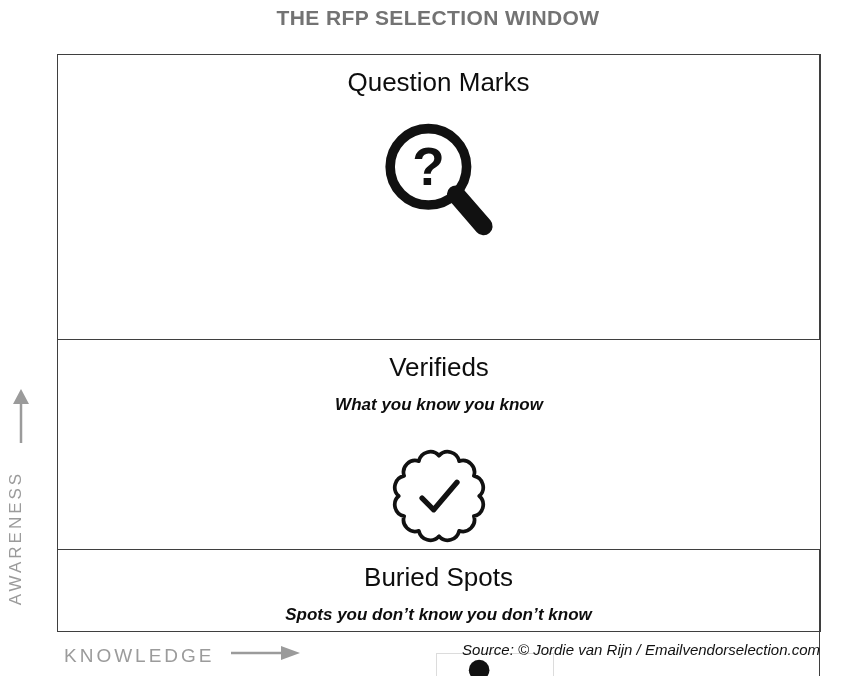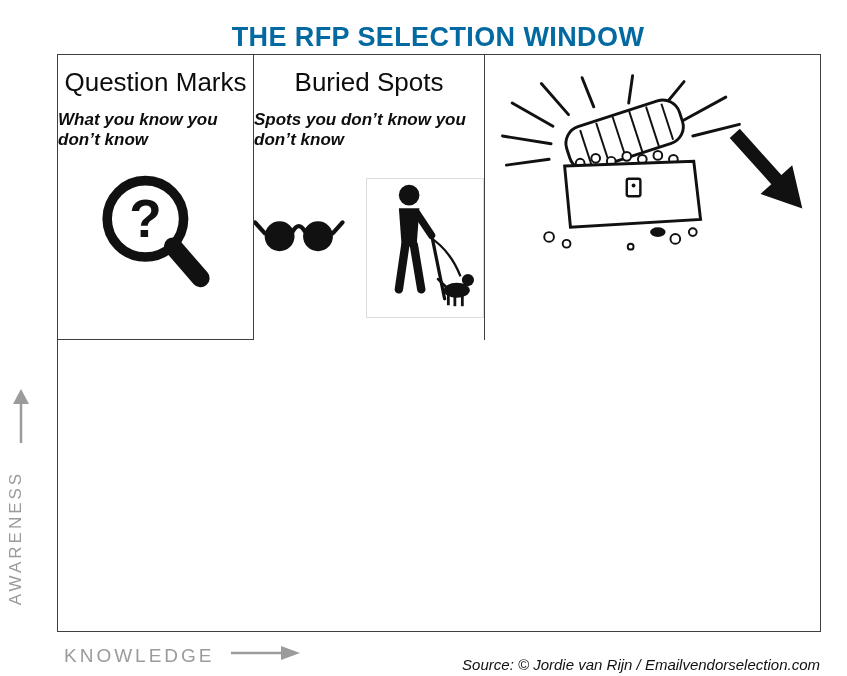--- a/index.html
+++ b/index.html
@@ -2,27 +2,27 @@
 <html><head>
 <meta charset="utf-8">
 <style>
   html,body{margin:0;padding:0;}
   body{
     width:847px;height:676px;position:relative;overflow:hidden;
     background:#ffffff;color:#111;
     font-family:"Liberation Sans",sans-serif;
   }
   .page-title{
-    position:absolute;left:57px;top:22px;width:762px;
-    text-align:center;font-size:27px;font-weight:bold;letter-spacing:.4px;color:#0369a1;
+    position:absolute;left:57px;top:6px;width:762px;
+    text-align:center;font-size:21px;font-weight:bold;letter-spacing:.4px;color:#737373;
   }
   .matrix{
     position:absolute;left:57px;top:54px;width:762px;height:576px;
     border:1px solid #3f3f3f;
-    display:grid;grid-template-columns:1fr 1fr 1fr;grid-template-rows:285px auto;
+    display:grid;grid-template-columns:1fr;grid-template-rows:285px auto;
     background:#fff;
   }
   .cell{
     display:flex;flex-direction:column;align-items:center;
     box-sizing:border-box;padding-top:12px;
   }
   .cell.br{border-right:1px solid #3f3f3f;}
   .cell.bb{border-bottom:1px solid #3f3f3f;}
   .cell-title{font-size:26px;color:#0d0d0d;}
   .cell-sub{margin-top:12px;font-size:17px;font-style:italic;font-weight:700;color:#0d0d0d;}
@@ -38,43 +38,52 @@
     position:absolute;left:6px;top:622px;width:168px;height:26px;
     transform:rotate(-90deg);transform-origin:0 0;
     text-align:center;font-size:17px;letter-spacing:3px;color:#9b9b9b;
   }
   .knowledge-wrap{
     position:absolute;left:64px;top:644px;
     display:flex;align-items:center;gap:16px;
     font-size:19px;letter-spacing:3px;color:#9b9b9b;
   }
   .source-credit{
-    position:absolute;left:420px;top:656px;width:400px;
+    position:absolute;left:420px;top:641px;width:400px;
     text-align:right;font-style:italic;font-size:15px;color:#111;
   }
 </style>
 </head>
 <body>
 
 <div class="page-title">THE RFP SELECTION WINDOW</div>
 
 <div class="matrix">
 
   <div class="cell br bb">
     <div class="cell-title">Question Marks</div>
-    <div class="cell-sub">What you know you don’t know</div>
     <div class="icon-wrap magnifier-wrap">
       <svg width="128" height="138" viewBox="0 0 120 130">
         <circle cx="50" cy="46" r="36" fill="#fff" stroke="#111" stroke-width="9"></circle>
         <line x1="76" y1="72" x2="102" y2="102" stroke="#111" stroke-width="17" stroke-linecap="round"></line>
         <text x="50" y="63" text-anchor="middle" font-size="50" font-weight="bold" fill="#111" font-family="Liberation Sans, sans-serif">?</text>
       </svg>
     </div>
   </div>
 
+  <div class="cell bb">
+    <div class="cell-title">Verifieds</div>
+    <div class="cell-sub">What you know you know</div>
+    <div class="icon-wrap badge-wrap">
+      <svg width="106" height="106" viewBox="0 0 100 100">
+        <path d="M88,50 A11,11 0 0 1 82.9,69 A11,11 0 0 1 69,82.9 A11,11 0 0 1 50,88 A11,11 0 0 1 31,82.9 A11,11 0 0 1 17.1,69 A11,11 0 0 1 12,50 A11,11 0 0 1 17.1,31 A11,11 0 0 1 31,17.1 A11,11 0 0 1 50,12 A11,11 0 0 1 69,17.1 A11,11 0 0 1 82.9,31 A11,11 0 0 1 88,50 Z" fill="#fff" stroke="#111" stroke-width="3.5" stroke-linejoin="round"></path>
+        <path d="M34,52 L45,63 L67,37" fill="none" stroke="#111" stroke-width="5" stroke-linecap="round" stroke-linejoin="round"></path>
+      </svg>
+    </div>
+  </div>
 
   <div class="cell br">
     <div class="cell-title">Buried Spots</div>
     <div class="cell-sub">Spots you don’t know you don’t know</div>
     <div class="icon-wrap blind-wrap">
       <div class="glasses-box">
         <svg width="96" height="64" viewBox="0 0 90 60">
           <circle cx="24" cy="34" r="14" fill="#111"></circle>
           <circle cx="60" cy="34" r="14" fill="#111"></circle>
           <path d="M36,30 Q42,19 48,30" fill="none" stroke="#111" stroke-width="4"></path>

